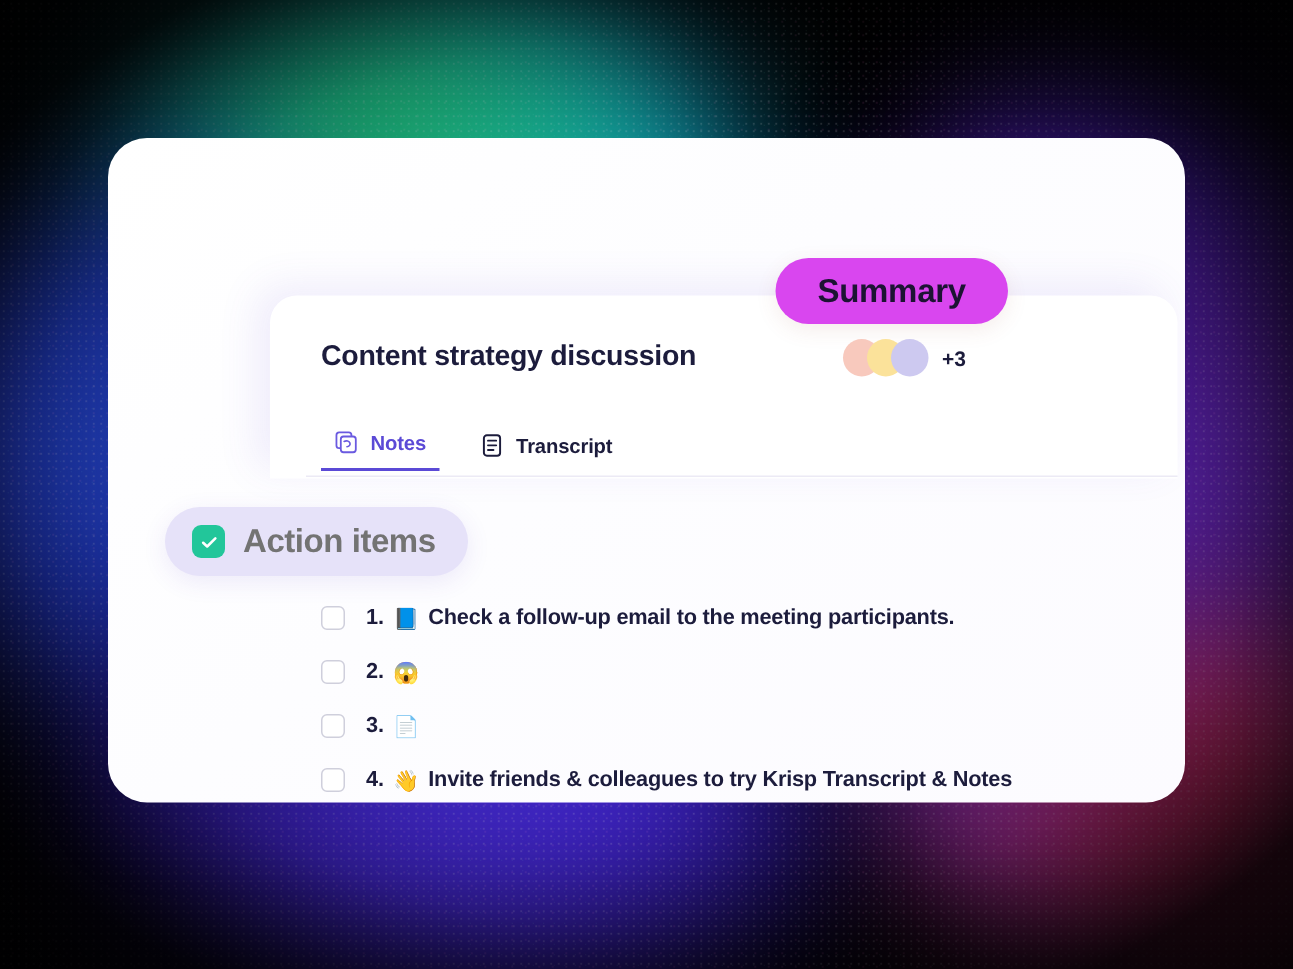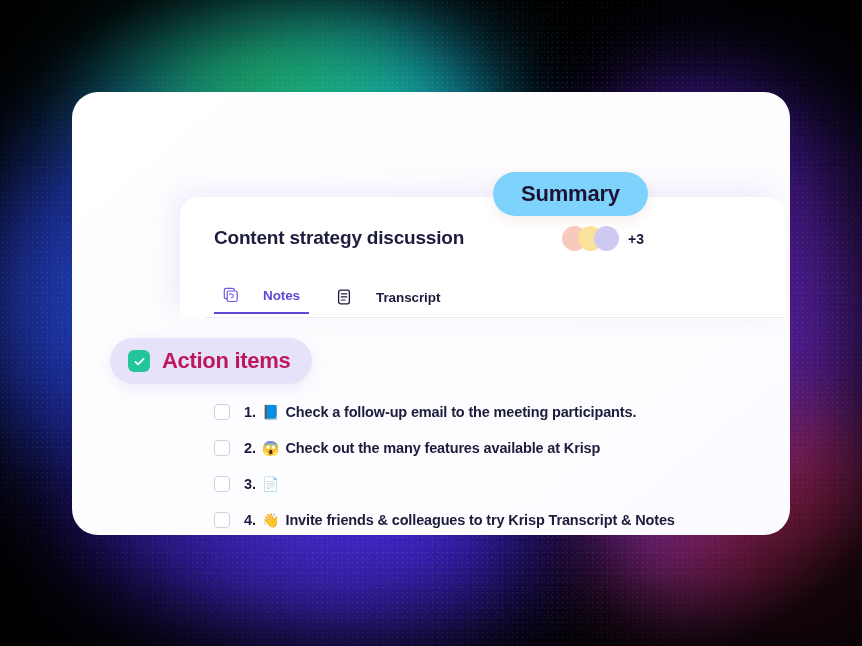--- a/index.html
+++ b/index.html
@@ -116,23 +116,23 @@
     left: 180px; top: 197px;
     width: 605px; height: 122px;
     background: #ffffff;
     border-radius: 18px 18px 0 0;
     box-shadow: -9px -7px 26px rgba(110,80,220,0.10);
   }
 
   
   #summary-pill {
     position: absolute;
-    left: 493px; top: 172px;
+    left: 517px; top: 172px;
     padding: 9px 28px;
-    background: #7dd3fc;
+    background: #d946ef;
     border-radius: 22px;
     font-size: 22px;
     font-weight: bold;
     color: #1c1333;
     letter-spacing: -0.2px;
     box-shadow: 0 4px 14px rgba(160,80,60,0.10);
   }
 
   
   #meeting-title {
@@ -166,21 +166,21 @@
   #tabs {
     position: absolute;
     left: 214px; top: 283px;
     display: flex;
     align-items: flex-end;
     gap: 18px;
   }
   .tab {
     display: flex;
     align-items: center;
-    gap: 24px;
+    gap: 8px;
     padding: 4px 9px 9px 9px;
     cursor: pointer;
   }
   .tab-label { font-size: 13.5px; font-weight: bold; letter-spacing: -0.1px; }
   .tab-active .tab-label { color: #5b4ad6; }
   .tab-active { border-bottom: 2.5px solid #5b4ad6; }
   .tab-inactive .tab-label { color: #1c1c3c; }
   .tab-icon { width: 16px; height: 16px; display: block; }
 
   
@@ -207,21 +207,21 @@
     width: 22px; height: 22px;
     border-radius: 6px;
     background: #22c69a;
     display: flex;
     align-items: center;
     justify-content: center;
   }
   #action-label {
     font-size: 22px;
     font-weight: bold;
-    color: #be185d;
+    color: #737373;
     letter-spacing: -0.3px;
   }
 
   
   #action-list {
     position: absolute;
     left: 214px; top: 394px;
     width: 580px;
   }
   .action-row {
@@ -331,21 +331,20 @@
       <span class="row-checkbox"></span>
       <span class="row-num">1.</span>
       <span class="row-emoji">📘</span>
       <span class="row-text">Check a follow-up email to the meeting participants.</span>
     </div>
 
     <div class="action-row">
       <span class="row-checkbox"></span>
       <span class="row-num">2.</span>
       <span class="row-emoji">😱</span>
-      <span class="row-text">Check out the many features available at Krisp</span>
     </div>
 
     <div class="action-row">
       <span class="row-checkbox"></span>
       <span class="row-num">3.</span>
       <span class="row-emoji">📄</span>
     </div>
 
     <div class="action-row">
       <span class="row-checkbox"></span>

